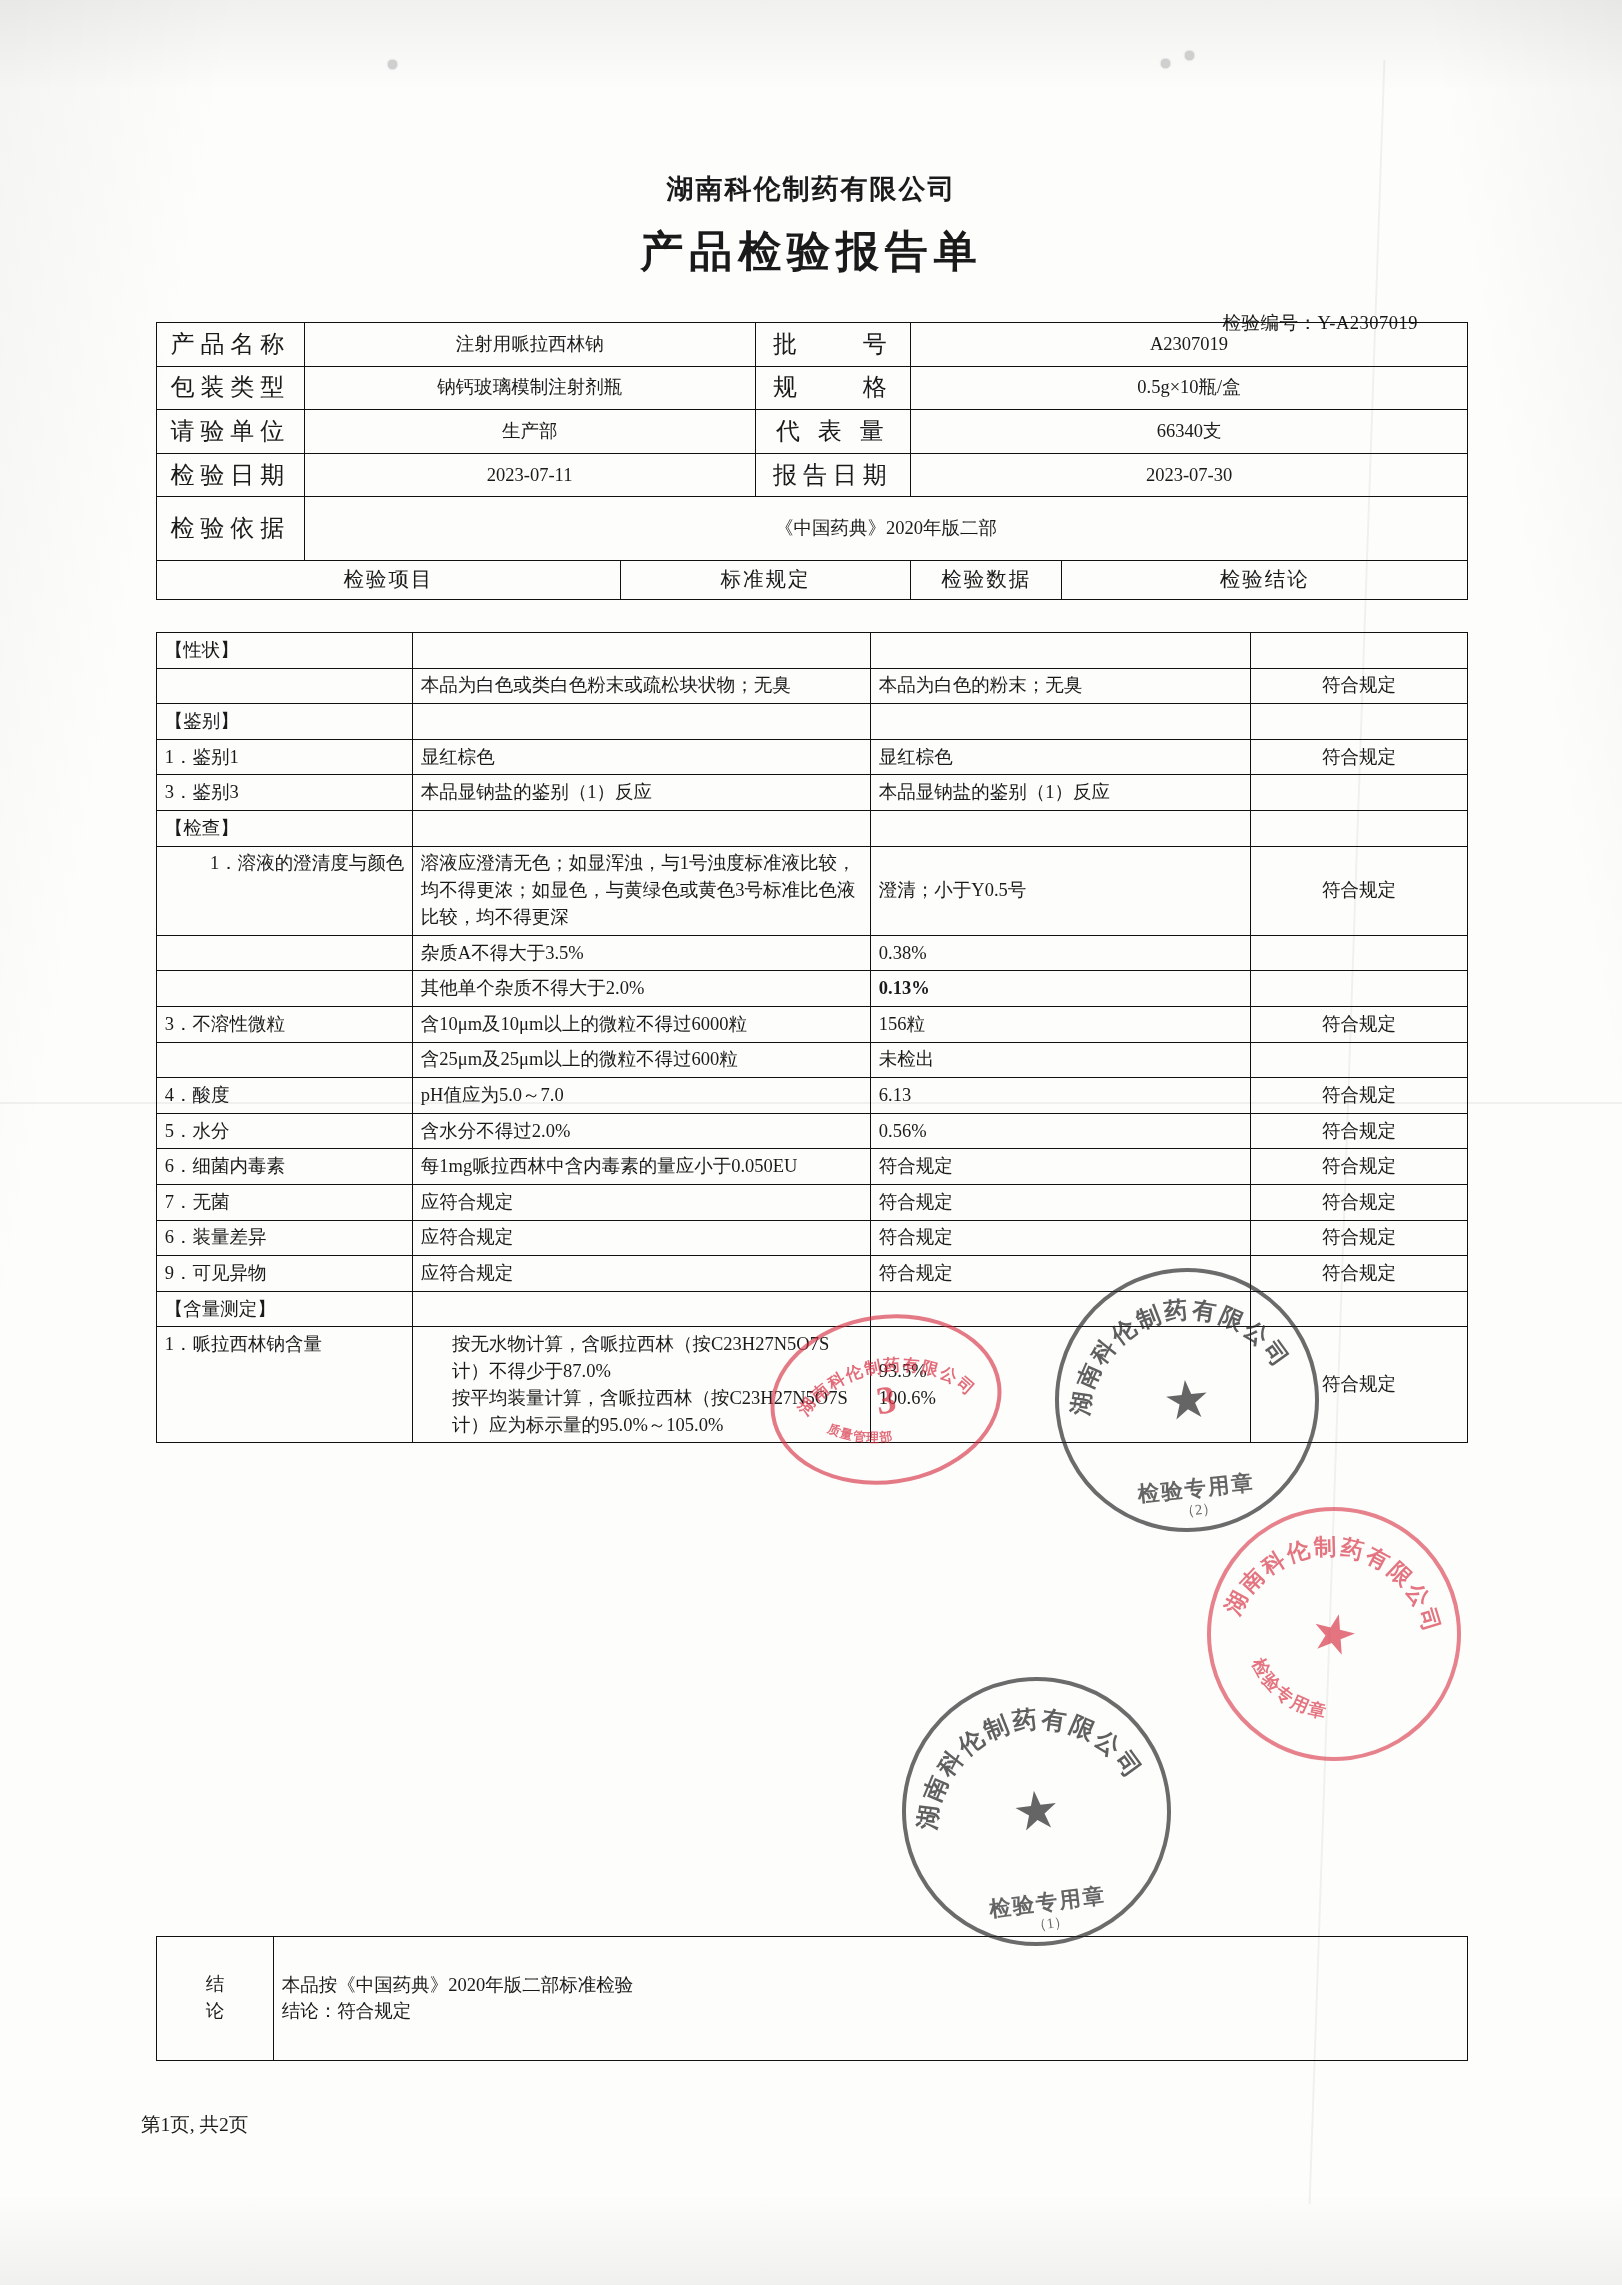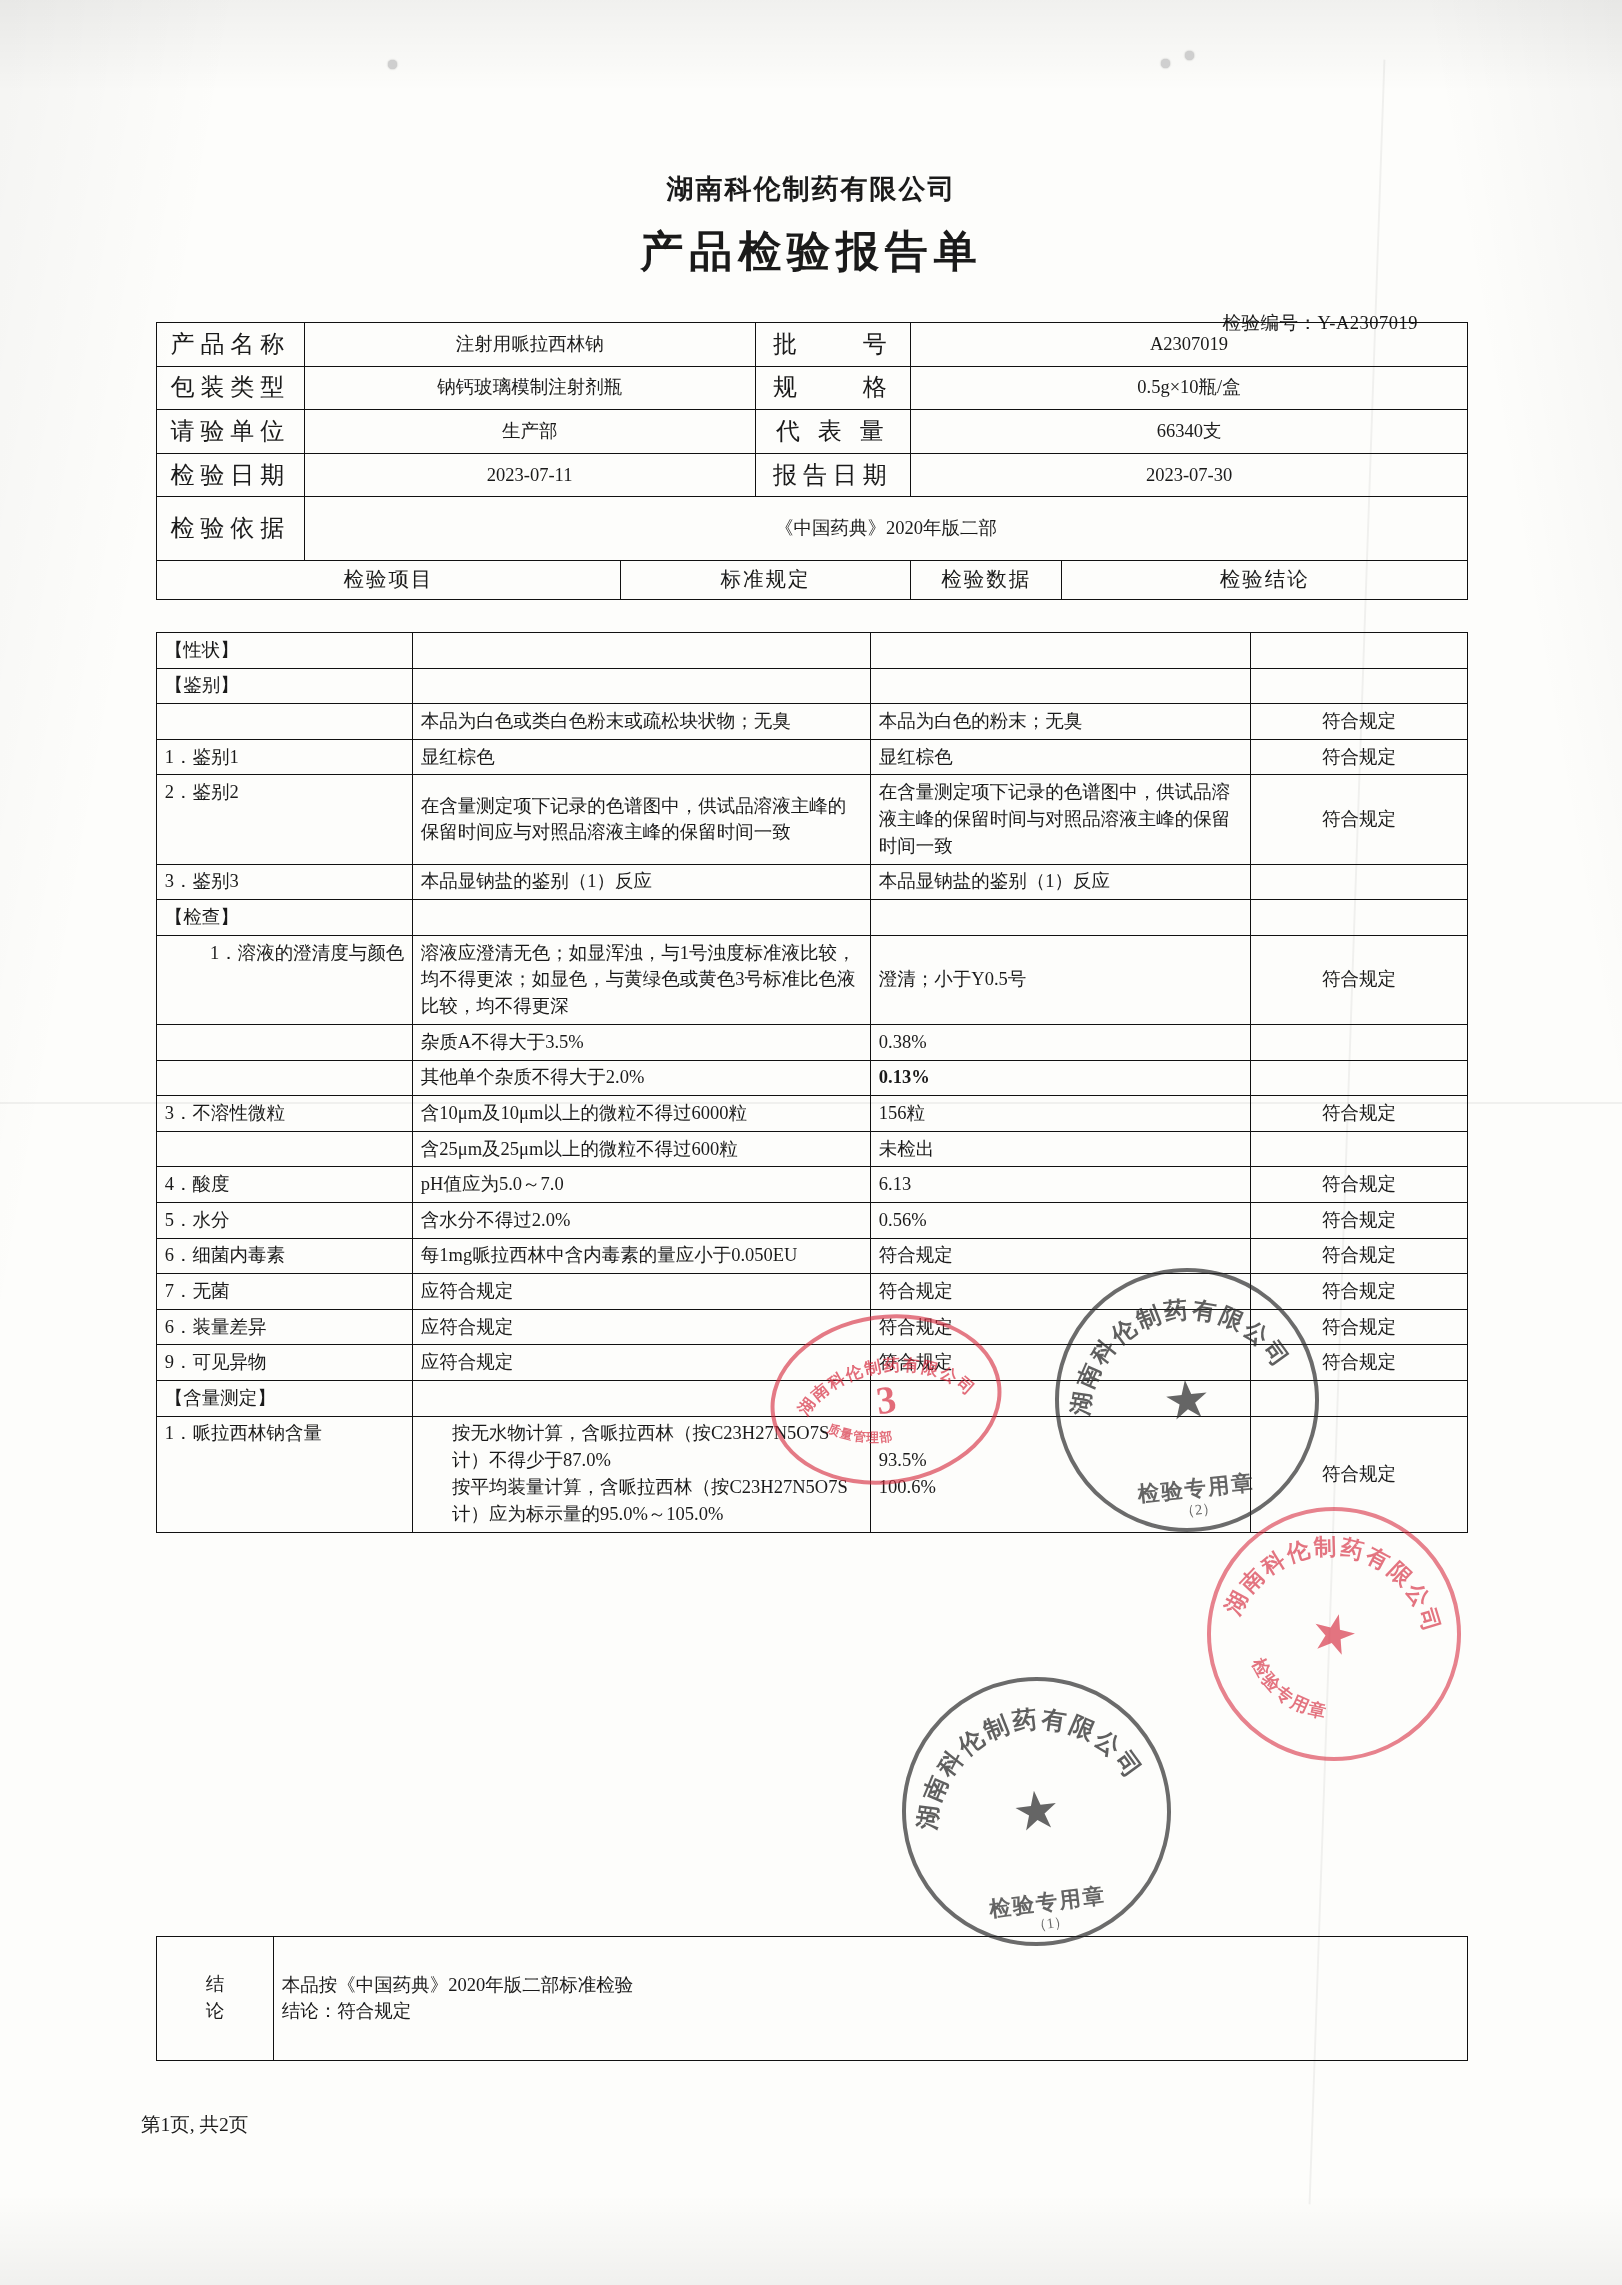--- a/index.html
+++ b/index.html
@@ -241,56 +241,46 @@
           <td class="cell-top item-col" style="vertical-align: top;">【性状】</td>
           <td class="lft cell-top tight">
             <div></div>
           </td>
           <td class="lft cell-top tight">
             <div></div>
           </td>
           <td class="ctr cell-top"></td>
         </tr>
         <tr>
+          <td class="cell-top item-col" style="vertical-align: top; border-top: none;"></td>
+          <td class="lft cell-top tight" style="border-top: none;">
+            <div>本品为白色或类白色粉末或疏松块状物；无臭</div>
+          </td>
+          <td class="lft cell-top tight" style="border-top: none;">
+            <div>本品为白色的粉末；无臭</div>
+          </td>
+          <td class="ctr cell-top" style="border-top: none;">符合规定</td>
+        </tr>
+        <tr>
           <td class="cell-top item-col" style="vertical-align: top; border-top: none;">【鉴别】</td>
           <td class="lft cell-top tight" style="border-top: none;">
             <div></div>
           </td>
           <td class="lft cell-top tight" style="border-top: none;">
             <div></div>
           </td>
           <td class="ctr cell-top" style="border-top: none;"></td>
         </tr>
         <tr>
-          <td class="cell-top item-col" style="vertical-align: top; border-top: none;"></td>
-          <td class="lft cell-top tight" style="border-top: none;">
-            <div>本品为白色或类白色粉末或疏松块状物；无臭</div>
-          </td>
-          <td class="lft cell-top tight" style="border-top: none;">
-            <div>本品为白色的粉末；无臭</div>
-          </td>
-          <td class="ctr cell-top" style="border-top: none;">符合规定</td>
-        </tr>
-        <tr>
           <td class="cell-top ind1" style="vertical-align: top; border-top: none;">1．鉴别1</td>
           <td class="lft cell-top tight" style="border-top: none;">
             <div>显红棕色</div>
           </td>
           <td class="lft cell-top tight" style="border-top: none;">
             <div>显红棕色</div>
-          </td>
-          <td class="ctr cell-top" style="border-top: none;">符合规定</td>
-        </tr>
-        <tr>
-          <td class="cell-top ind1" style="vertical-align: top; border-top: none;">2．鉴别2</td>
-          <td class="lft cell-top tight" style="border-top: none;">
-            <div>在含量测定项下记录的色谱图中，供试品溶液主峰的保留时间应与对照品溶液主峰的保留时间一致</div>
-          </td>
-          <td class="lft cell-top tight" style="border-top: none;">
-            <div>在含量测定项下记录的色谱图中，供试品溶液主峰的保留时间与对照品溶液主峰的保留时间一致</div>
           </td>
           <td class="ctr cell-top" style="border-top: none;">符合规定</td>
         </tr>
         <tr>
           <td class="cell-top ind1" style="vertical-align: top; border-top: none;">3．鉴别3</td>
           <td class="lft cell-top tight" style="border-top: none;">
             <div>本品显钠盐的鉴别（1）反应</div>
           </td>
           <td class="lft cell-top tight" style="border-top: none;">
             <div>本品显钠盐的鉴别（1）反应</div>

